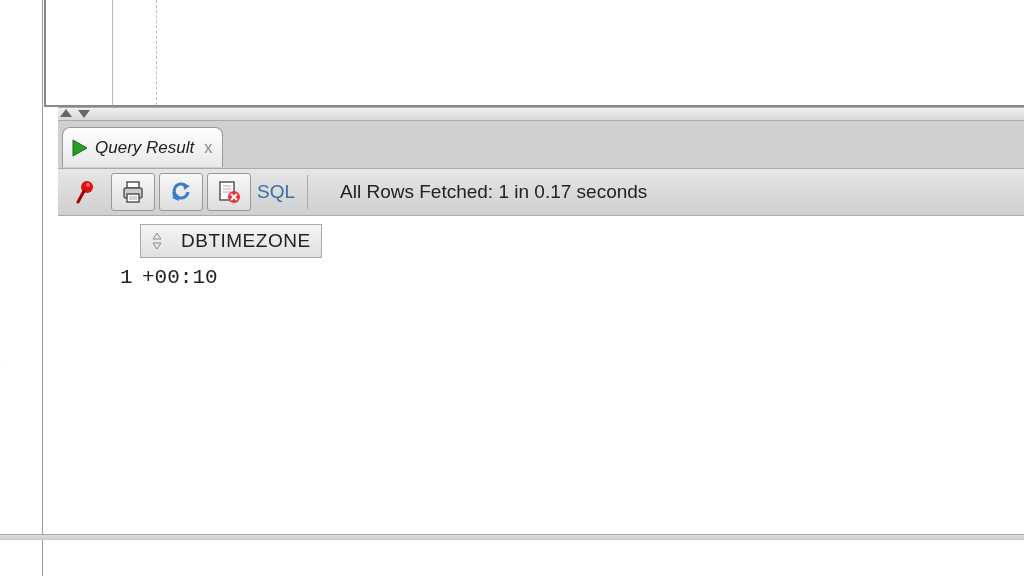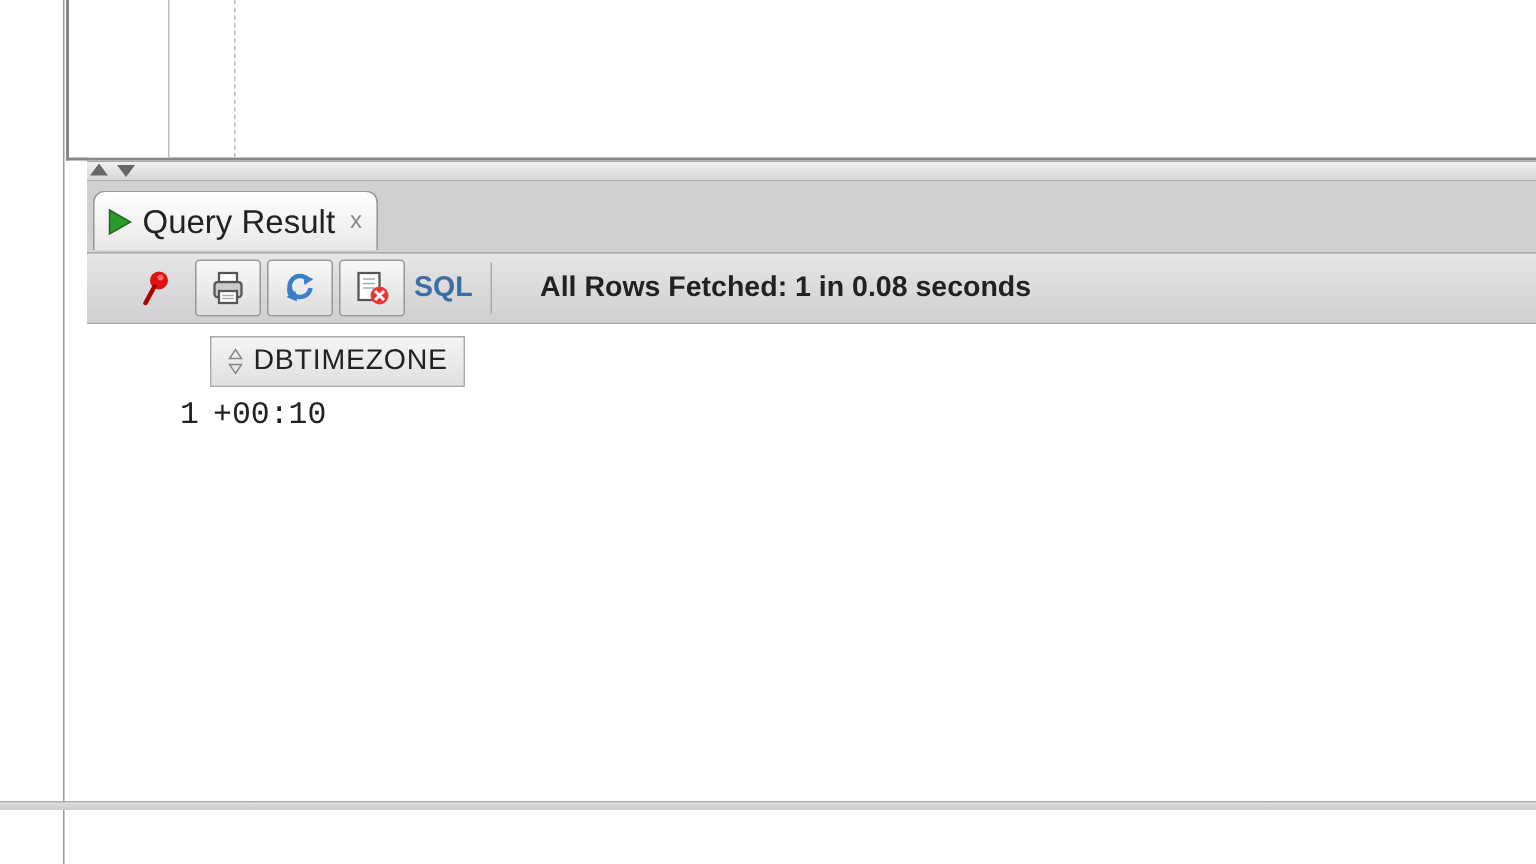--- a/index.html
+++ b/index.html
@@ -101,44 +101,44 @@
       border: 1px solid #999;
       border-bottom: none;
       border-radius: 8px 8px 0 0;
       display: flex;
       align-items: center;
       padding: 0 10px 0 8px;
       gap: 6px;
     }
     .tab-play-icon svg { display: block; }
     .tab-title {
-      font-size: 22px;
-      color: #222;
+      font-size: 17px;
+      color: #222;
+      font-style: italic;
     }
     .tab-close {
       font-size: 16px;
       color: #888;
       margin-left: 4px;
       cursor: pointer;
       font-family: Arial;
     }
     .toolbar {
       position: absolute;
       left: 58px;
       top: 168px;
       right: 0;
       height: 48px;
       background: linear-gradient(#e6e6e6, #cfcfcf);
       border-top: 1px solid #aaa;
       border-bottom: 1px solid #aaa;
       display: flex;
       align-items: center;
-      padding-left: 24px;
+      padding-left: 5px;
       gap: 4px;
-      font-weight: bold;
     }
     .tb-btn {
       width: 44px;
       height: 38px;
       display: flex;
       align-items: center;
       justify-content: center;
       border: 1px solid transparent;
       border-radius: 3px;
     }
@@ -179,20 +179,21 @@
       border: 1px solid #aaa;
       display: flex;
       align-items: center;
       padding: 0 10px;
       gap: 6px;
     }
     .col-header-text {
       font-size: 19px;
       color: #222;
       letter-spacing: 0.5px;
+      margin-left: 12px;
     }
     .sort-icon svg { display: block; }
     .row-num {
       position: absolute;
       left: 62px;
       top: 50px;
       font-size: 21px;
       color: #222;
       font-family: 'Courier New', monospace;
     }
@@ -274,21 +275,21 @@
       <line x1="7" y1="7" x2="15" y2="7" stroke="#aaa" stroke-width="1"></line>
       <line x1="7" y1="10" x2="15" y2="10" stroke="#aaa" stroke-width="1"></line>
       <line x1="7" y1="13" x2="15" y2="13" stroke="#aaa" stroke-width="1"></line>
       <circle cx="18" cy="18" r="6" fill="#e33"></circle>
       <line x1="15" y1="15" x2="21" y2="21" stroke="#fff" stroke-width="2"></line>
       <line x1="21" y1="15" x2="15" y2="21" stroke="#fff" stroke-width="2"></line>
     </svg>
   </div>
   <span class="sql-label">SQL</span>
   <div class="tb-sep"></div>
-  <span class="status-text">All Rows Fetched: 1 in 0.08 seconds</span>
+  <span class="status-text">All Rows Fetched: 1 in 0.17 seconds</span>
 </div>
 
 <div class="result-area">
   <div class="col-header">
     <span class="sort-icon">
       <svg width="12" height="18" viewBox="0 0 12 18">
         <polygon points="6,1 10,7 2,7" fill="none" stroke="#888" stroke-width="1"></polygon>
         <polygon points="6,17 10,11 2,11" fill="none" stroke="#888" stroke-width="1"></polygon>
       </svg>
     </span>

